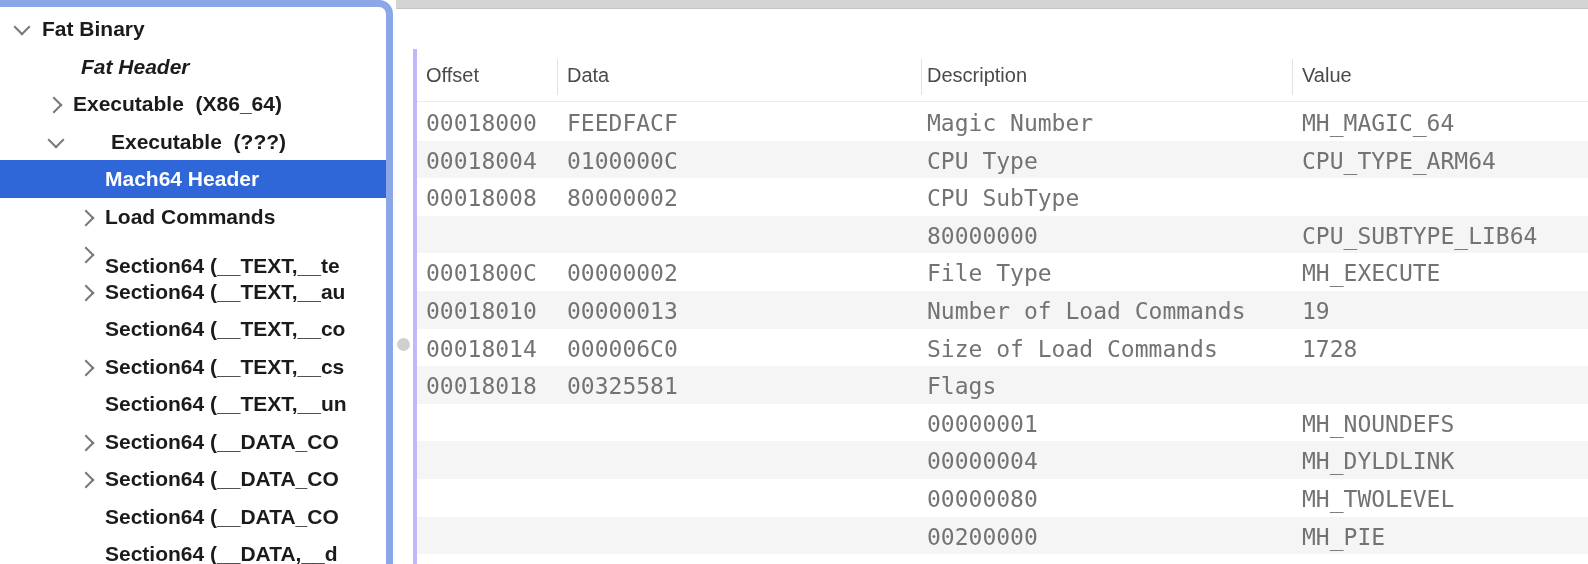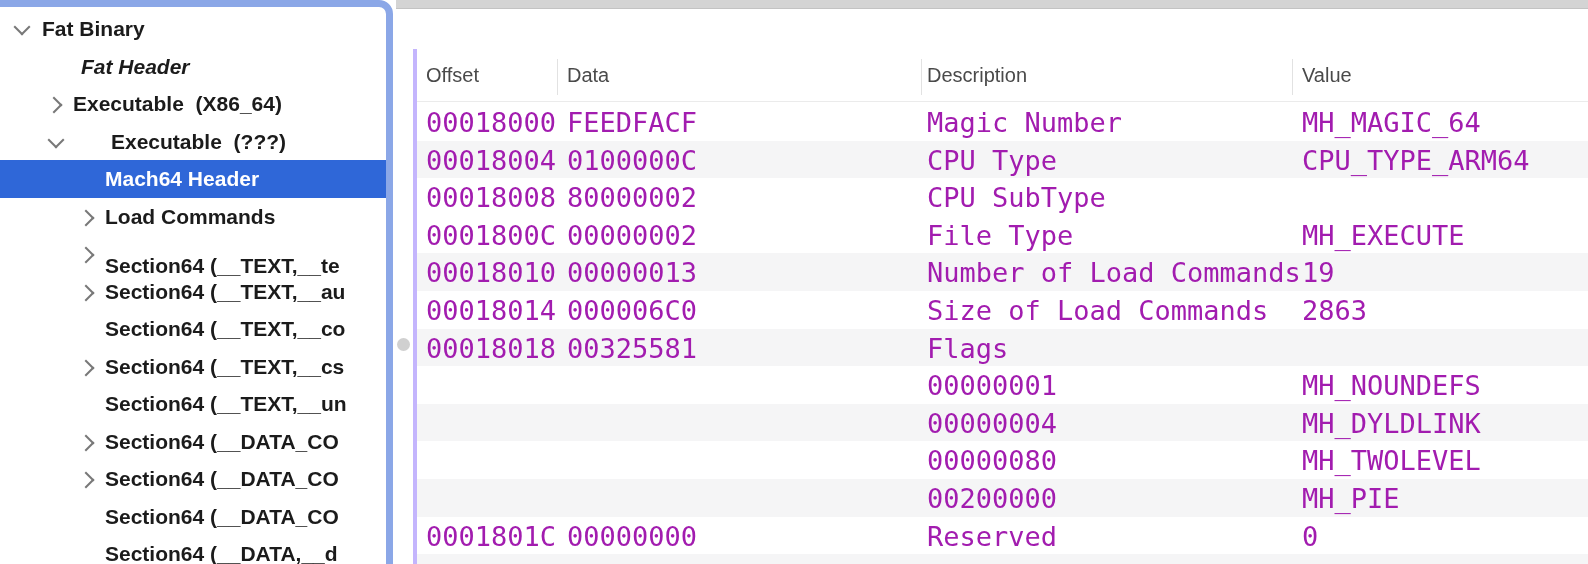--- a/index.html
+++ b/index.html
@@ -63,21 +63,21 @@
     font-size: 20px; color: #4a4a4a; white-space: pre; cursor: default;
   }
   .htick { position: absolute; top: 10px; height: 36px; width: 1px; background: #e2e2e2; }
 
   #table-rows { position: absolute; left: 0; right: 0; top: 54px; bottom: 0; }
   .trow { position: relative; height: 37.6px; }
   .trow.stripe { background: var(--stripe, #f5f5f6); }
   .trow.partial { height: 12px; }
   .tcell {
     position: absolute; top: 0; height: 37.6px; line-height: 40px;
-    font-family: "DejaVu Sans Mono", monospace; font-size: 27px; color: #a21caf;
+    font-family: "DejaVu Sans Mono", monospace; font-size: 23px; color: #737373;
     white-space: pre;
   }
   
   .col-0 { left: 9px; }
   .col-1 { left: 150px; }
   .col-2 { left: 510px; }
   .col-3 { left: 885px; text-align: right; }
   .tick-0 { left: 140px; }
   .tick-1 { left: 504px; }
   .tick-2 { left: 875px; }
@@ -131,37 +131,41 @@
           <div class="tcell col-0">00018004</div>
           <div class="tcell col-1">0100000C</div>
           <div class="tcell col-2">CPU Type</div>
           <div class="tcell col-3">CPU_TYPE_ARM64</div>
         </div>
         <div class="trow">
           <div class="tcell col-0">00018008</div>
           <div class="tcell col-1">80000002</div>
           <div class="tcell col-2">CPU SubType</div>
         </div>
+        <div class="trow stripe">
+          <div class="tcell col-2">80000000</div>
+          <div class="tcell col-3">CPU_SUBTYPE_LIB64</div>
+        </div>
         <div class="trow">
           <div class="tcell col-0">0001800C</div>
           <div class="tcell col-1">00000002</div>
           <div class="tcell col-2">File Type</div>
           <div class="tcell col-3">MH_EXECUTE</div>
         </div>
         <div class="trow stripe">
           <div class="tcell col-0">00018010</div>
           <div class="tcell col-1">00000013</div>
           <div class="tcell col-2">Number of Load Commands</div>
           <div class="tcell col-3">19</div>
         </div>
         <div class="trow">
           <div class="tcell col-0">00018014</div>
           <div class="tcell col-1">000006C0</div>
           <div class="tcell col-2">Size of Load Commands</div>
-          <div class="tcell col-3">2863</div>
+          <div class="tcell col-3">1728</div>
         </div>
         <div class="trow stripe">
           <div class="tcell col-0">00018018</div>
           <div class="tcell col-1">00325581</div>
           <div class="tcell col-2">Flags</div>
         </div>
         <div class="trow">
           <div class="tcell col-2">00000001</div>
           <div class="tcell col-3">MH_NOUNDEFS</div>
         </div>

